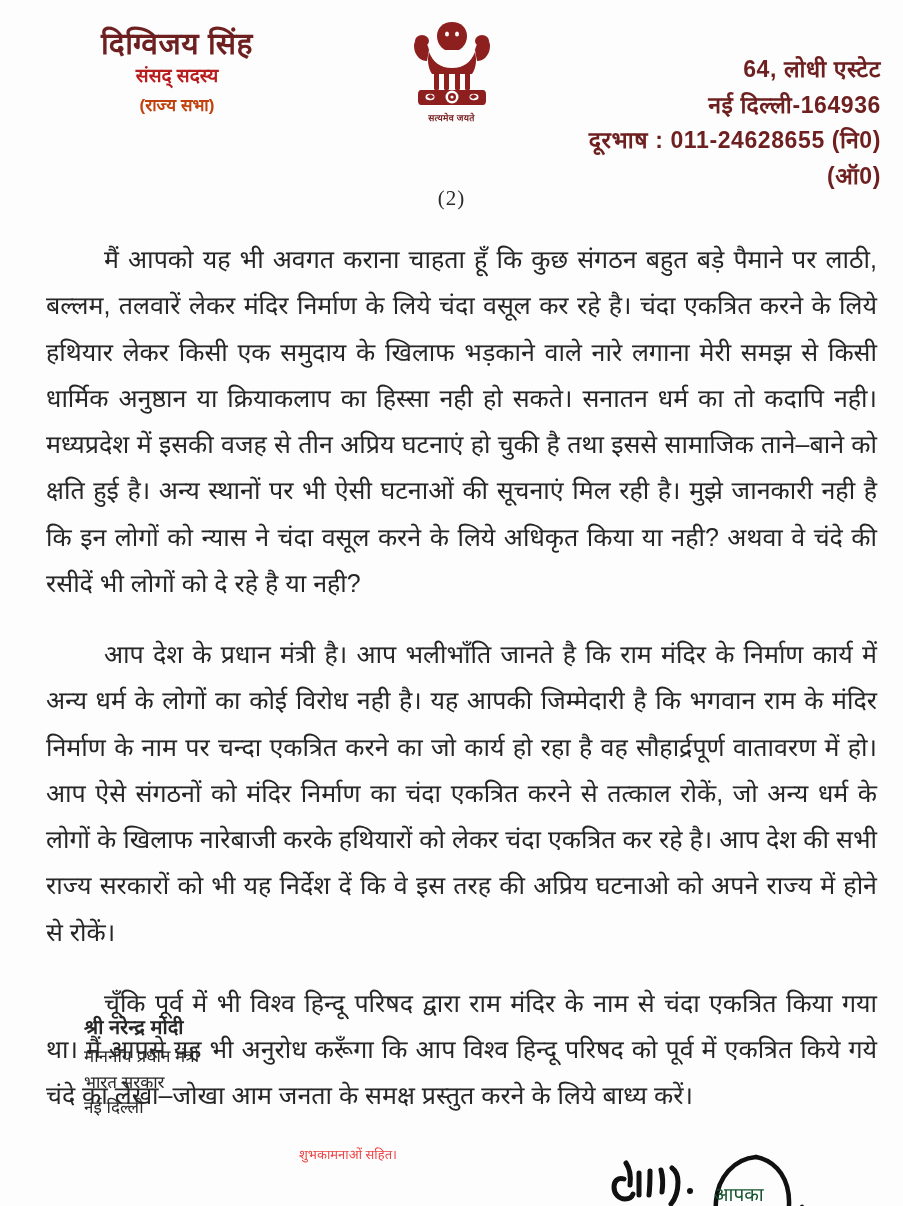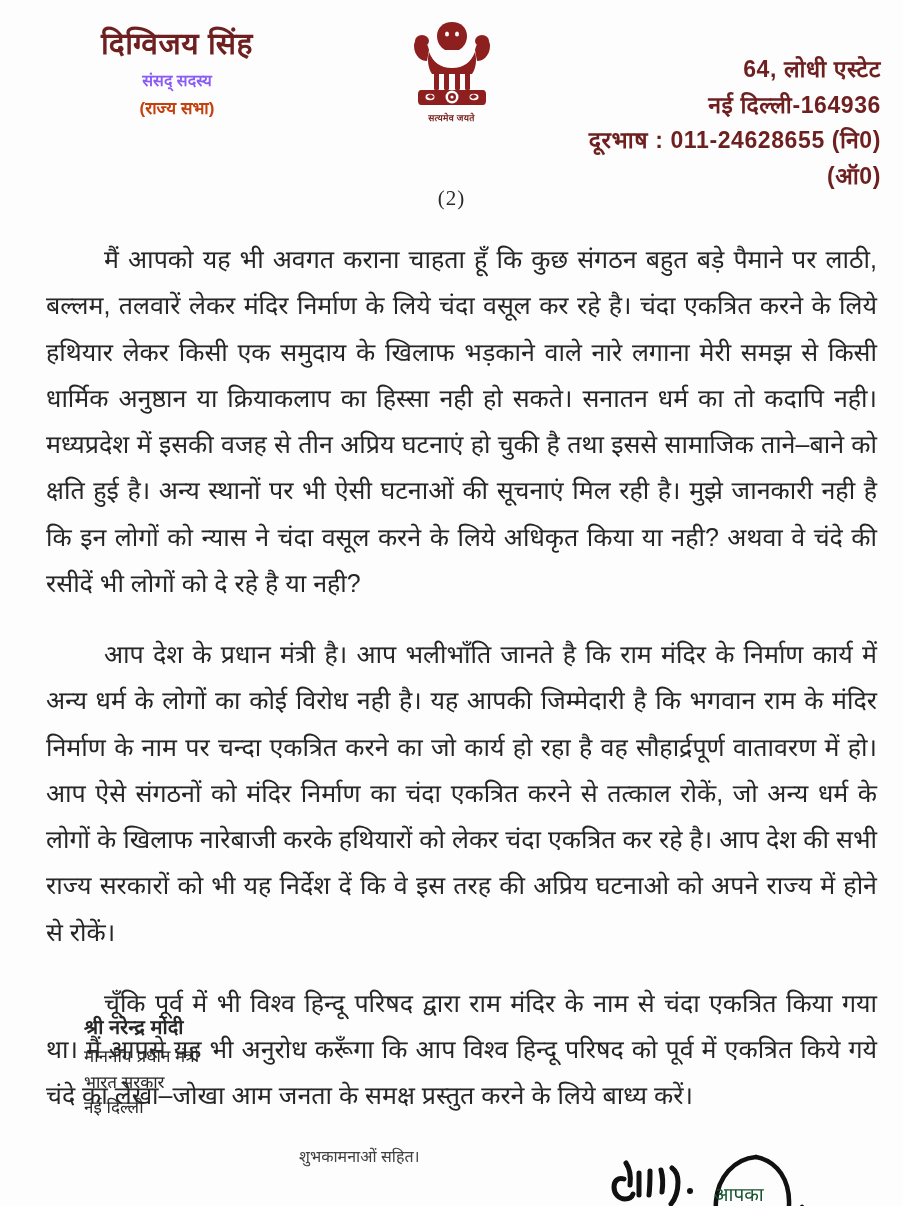--- a/index.html
+++ b/index.html
@@ -40,24 +40,24 @@
   .lh-name {
     font-family: "Liberation Sans", "DejaVu Sans", sans-serif;
     font-size: 30px;
     font-weight: 700;
     letter-spacing: 0.5px;
     line-height: 1.2;
     color: #6e1f1f;
   }
   .lh-sub1 {
     font-family: "Liberation Sans", "DejaVu Sans", sans-serif;
-    font-size: 16px;
-    font-weight: 700;
-    margin-top: 7px;
-    color: #8b5cf6;
+    font-size: 19px;
+    font-weight: 700;
+    margin-top: 0;
+    color: #b91c1c;
   }
   .lh-sub2 {
     font-family: "Liberation Sans", "DejaVu Sans", sans-serif;
     font-size: 17px;
     font-weight: 700;
     margin-top: 5px;
     color: #c2410c;
   }
 
   .emblem-block {
@@ -122,22 +122,22 @@
   .closing-row {
     position: relative;
     margin: 26px 26px 0 46px;
     height: 180px;
   }
   .regards {
     position: absolute;
     left: 253px;
     top: 0;
     font-family: "Liberation Sans", "DejaVu Sans", sans-serif;
-    font-size: 16px;
-    color: #404040;
+    font-size: 13px;
+    color: #ef4444;
   }
   .sign-area {
     position: absolute;
     left: 560px;
     top: -6px;
     width: 300px;
     height: 170px;
   }
   .yours {
     position: absolute;

